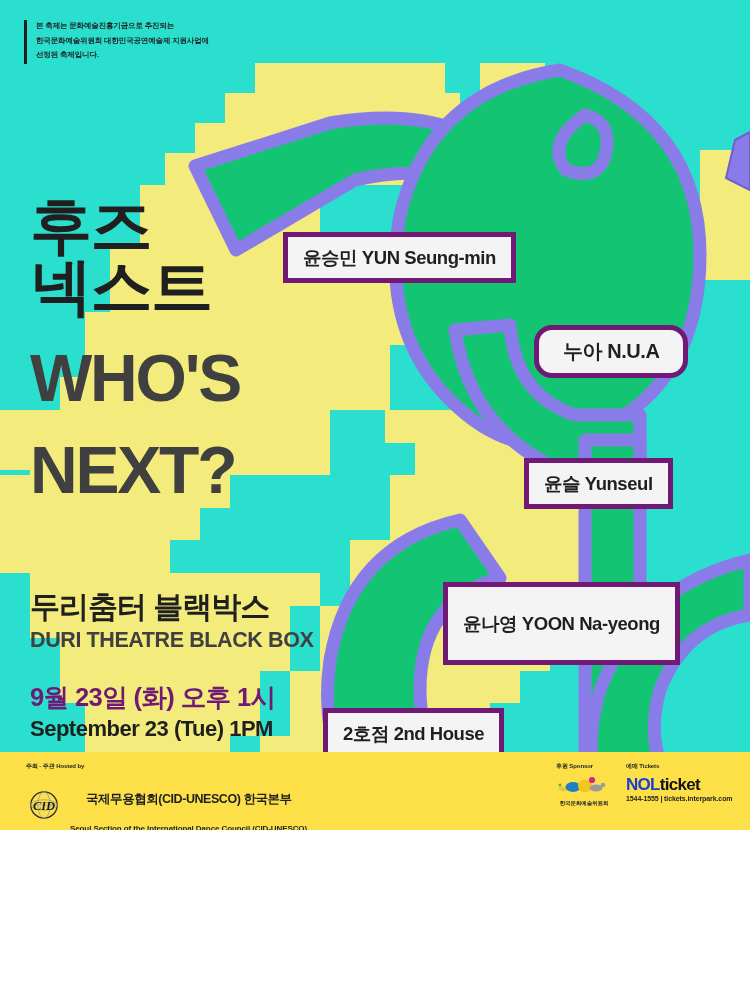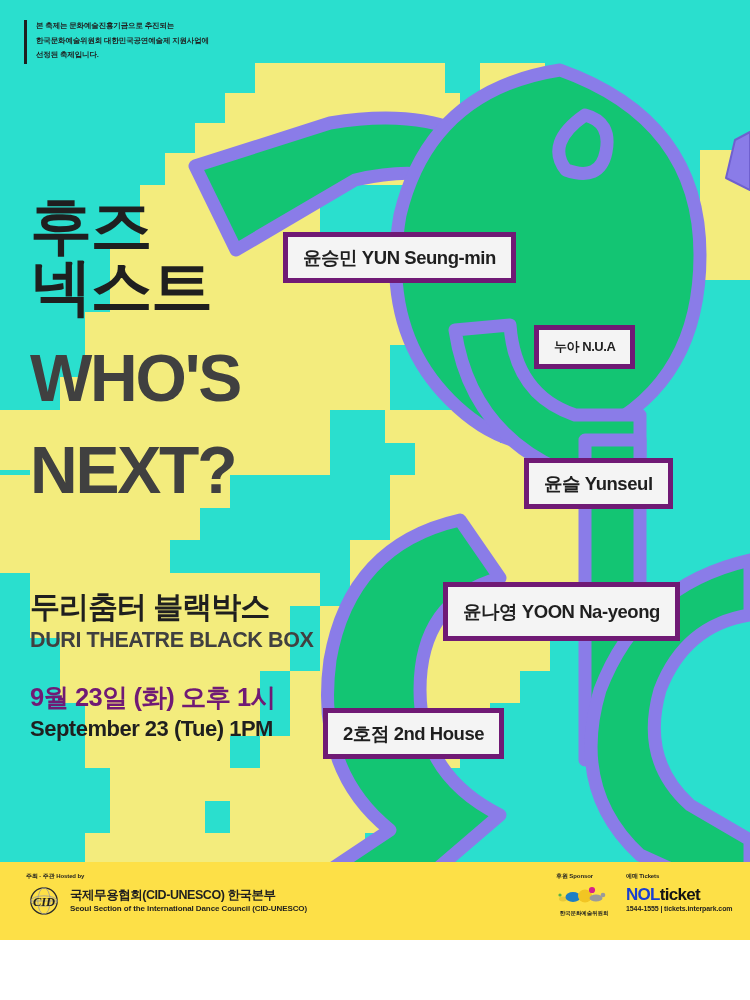--- a/index.html
+++ b/index.html
@@ -8,21 +8,21 @@
     padding: 0;
     background: #ffffff;
   }
   body {
     font-family: "Liberation Sans", "DejaVu Sans", sans-serif;
   }
 
   .poster {
     position: relative;
     width: 750px;
-    height: 940px;
+    height: 830px;
     overflow: hidden;
     background: #2adfce;
   }
 
   
   .art {
     position: absolute;
     inset: 0;
     width: 750px;
     height: 1000px;
@@ -121,23 +121,23 @@
     font-weight: 800;
     letter-spacing: -0.45px;
     white-space: nowrap;
     display: flex;
     align-items: center;
     justify-content: center;
     z-index: 20;
     box-sizing: border-box;
   }
   .tag-1 { left: 283px; top: 232px; font-size: 18.5px; padding: 8px 15px; }
-  .tag-2 { left: 534px; top: 325px; font-size: 13px; padding: 8px 15px; }
+  .tag-2 { left: 534px; top: 325px; font-size: 20px; padding: 8px 24px; border-radius: 18px; }
   .tag-3 { left: 524px; top: 458px; font-size: 18.5px; padding: 8px 15px; }
-  .tag-4 { left: 443px; top: 582px; font-size: 18.5px; padding: 12px 15px; }
+  .tag-4 { left: 443px; top: 582px; font-size: 18.5px; padding: 24px 15px; }
   .tag-5 { left: 323px; top: 708px; font-size: 18.5px; padding: 8px 15px; }
 
   
   .footer {
     position: absolute;
     left: 0;
     bottom: 0;
     width: 750px;
     height: 78px;
     background: #fde047;
@@ -156,21 +156,21 @@
     letter-spacing: -0.1px;
     white-space: nowrap;
   }
   .host-row {
     display: flex;
     align-items: center;
     gap: 8px;
   }
   .host-names { line-height: 1.25; }
   .host-kr {
-    margin: 0;
+    margin: 16px;
     font-size: 12.5px;
     font-weight: 800;
     color: #1f1f1f;
     letter-spacing: -0.45px;
     white-space: nowrap;
   }
   .host-en {
     margin: 1px 0 0 0;
     font-size: 8px;
     font-weight: 600;

